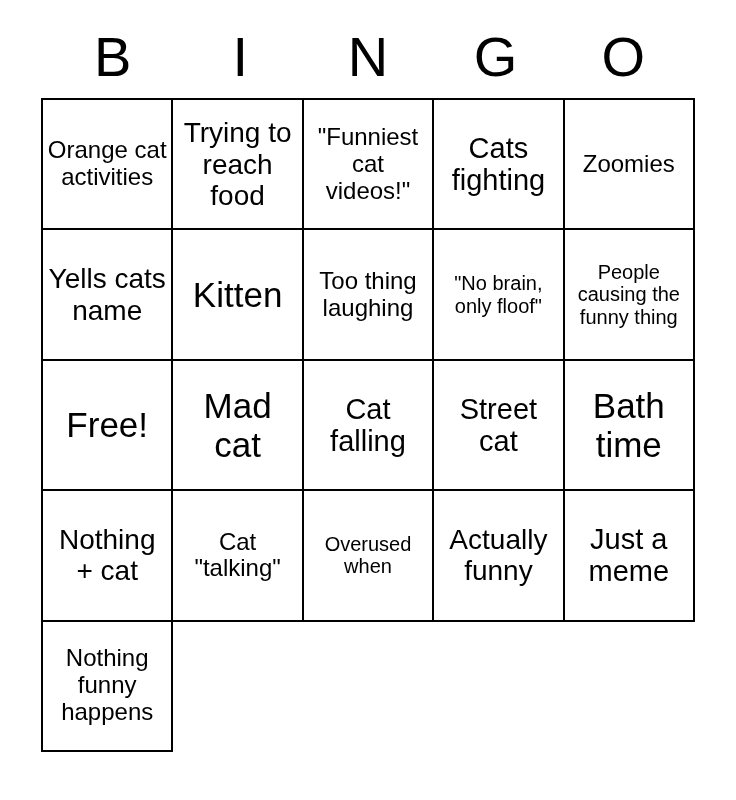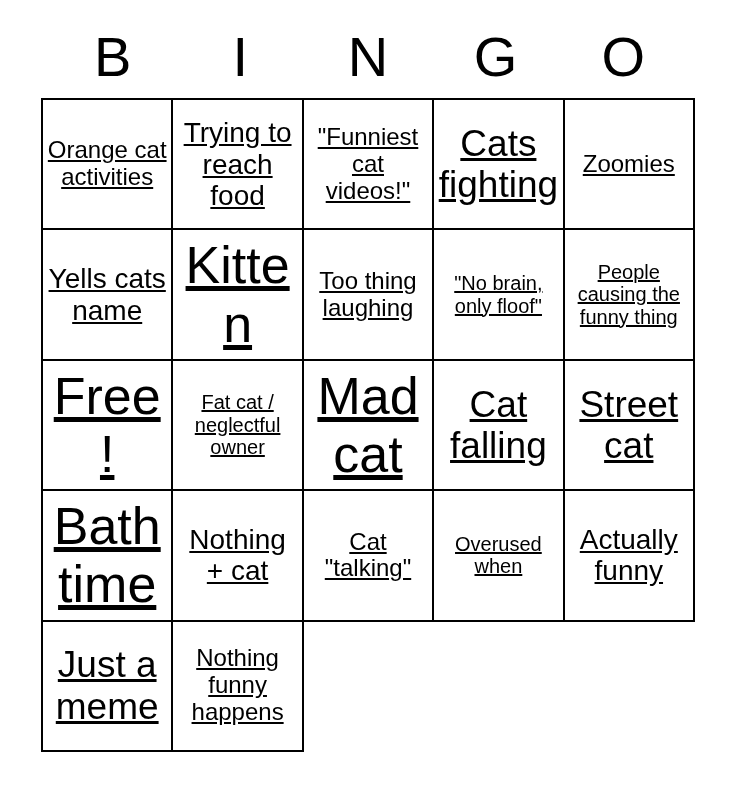--- a/index.html
+++ b/index.html
@@ -43,42 +43,41 @@
   }
   .grid {
     width: 654px;
     height: 654px;
     display: grid;
     grid-template-columns: repeat(5, 1fr);
     grid-template-rows: repeat(5, 1fr);
     border-top: 2px solid #000;
     border-left: 2px solid #000;
     box-sizing: border-box;
-    text-decoration: underline;
   }
   .cell {
     border-right: 2px solid #000;
     border-bottom: 2px solid #000;
     box-sizing: border-box;
     display: flex;
     align-items: center;
     justify-content: center;
     text-align: center;
     padding: 2px 4px;
     overflow: hidden;
   }
   .cell-text {
     display: block;
     width: 100%;
     line-height: 1.12;
     word-wrap: break-word;
   }
   
-  .fs-xxl { font-size: 52px; }
-  .fs-xl  { font-size: 37px; }
+  .fs-xxl { font-size: 35px; }
+  .fs-xl  { font-size: 29px; }
   .fs-lg  { font-size: 28px; }
   .fs-md  { font-size: 24px; }
   .fs-sm  { font-size: 20px; }
 </style>
 </head>
 <body>
 
 <div class="card">
 
   <div class="header">
@@ -117,23 +116,20 @@
       <div class="cell">
         <span class="cell-text fs-sm">"No brain, only floof"</span>
       </div>
       <div class="cell">
         <span class="cell-text fs-sm">People causing the funny thing</span>
       </div>
       <div class="cell">
         <span class="cell-text fs-xxl">Free!</span>
       </div>
       <div class="cell">
-        <span class="cell-text fs-sm">Fat cat / neglectful owner</span>
-      </div>
-      <div class="cell">
         <span class="cell-text fs-xxl">Mad cat</span>
       </div>
       <div class="cell">
         <span class="cell-text fs-xl">Cat falling</span>
       </div>
       <div class="cell">
         <span class="cell-text fs-xl">Street cat</span>
       </div>
       <div class="cell">
         <span class="cell-text fs-xxl">Bath time</span>

